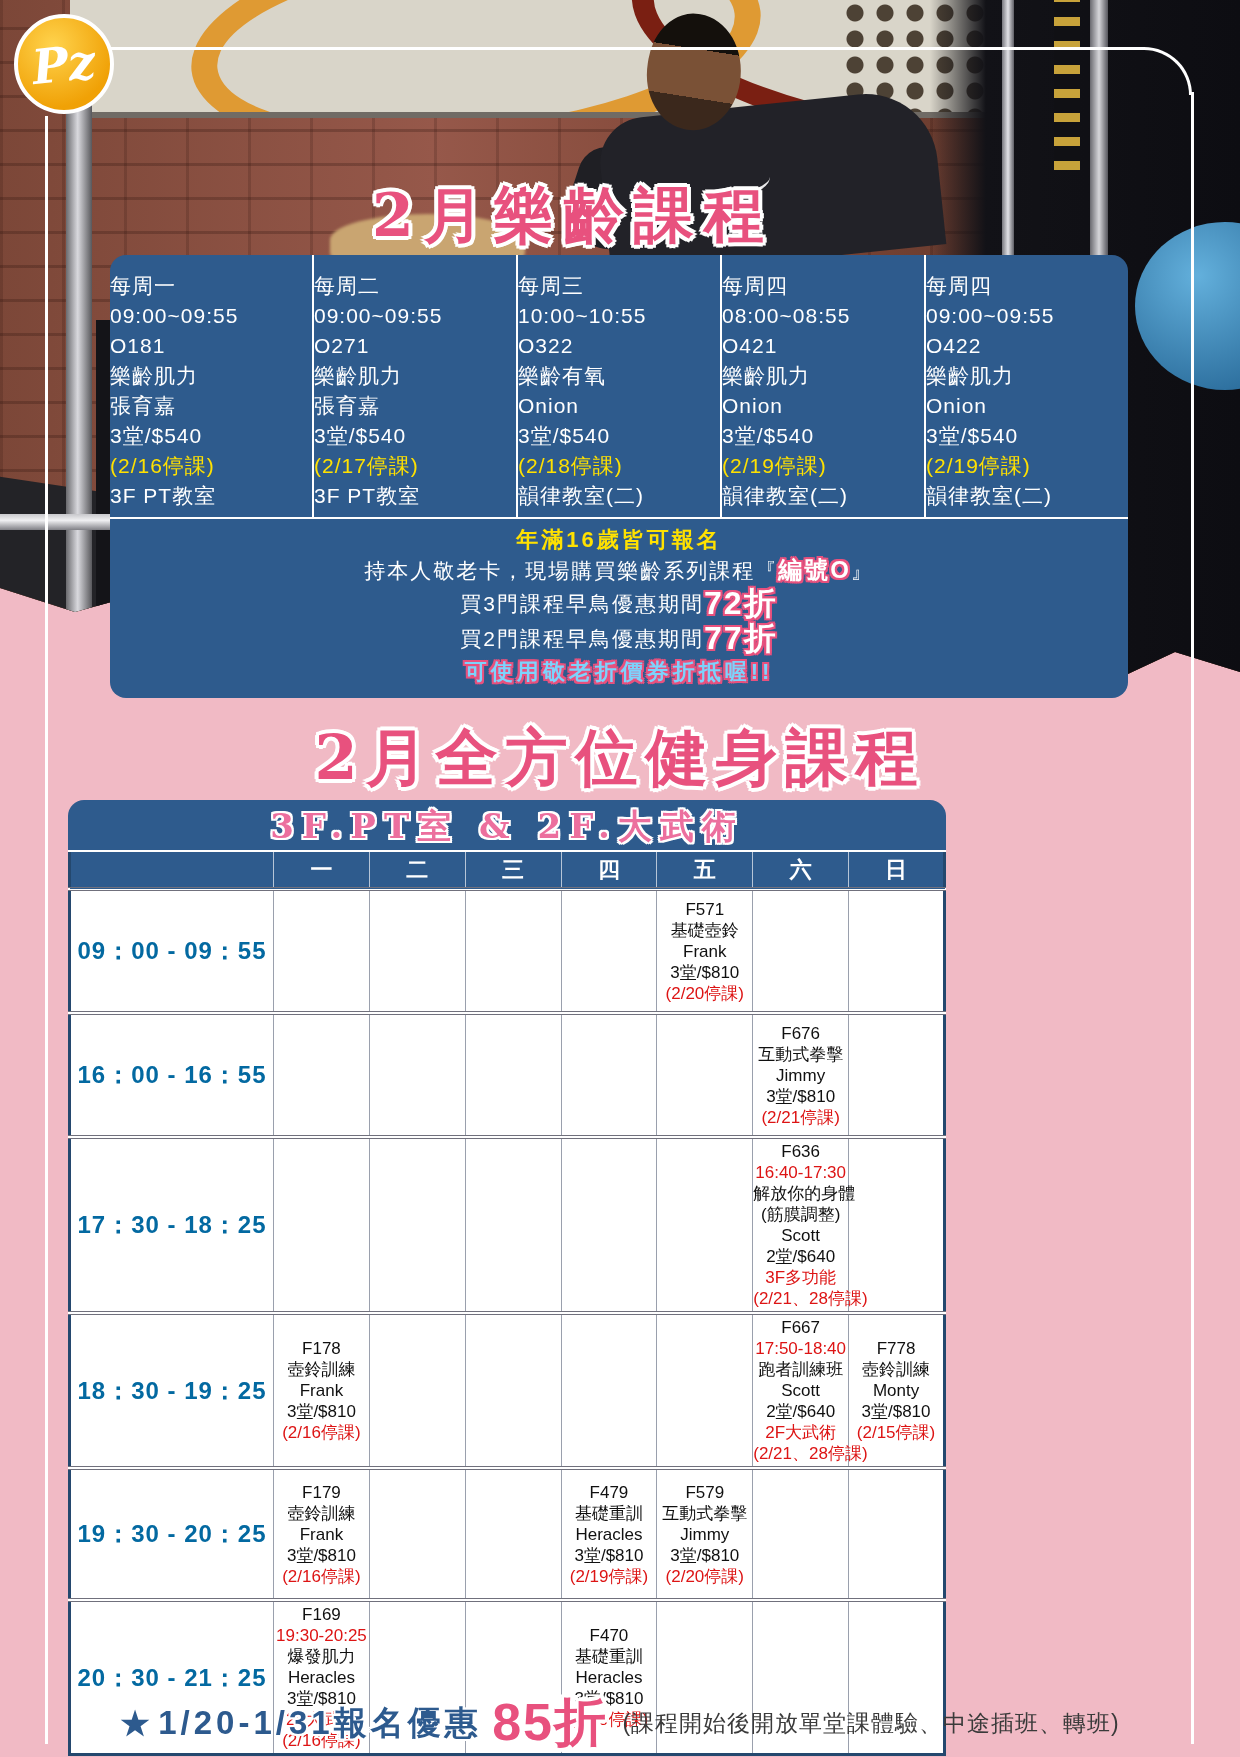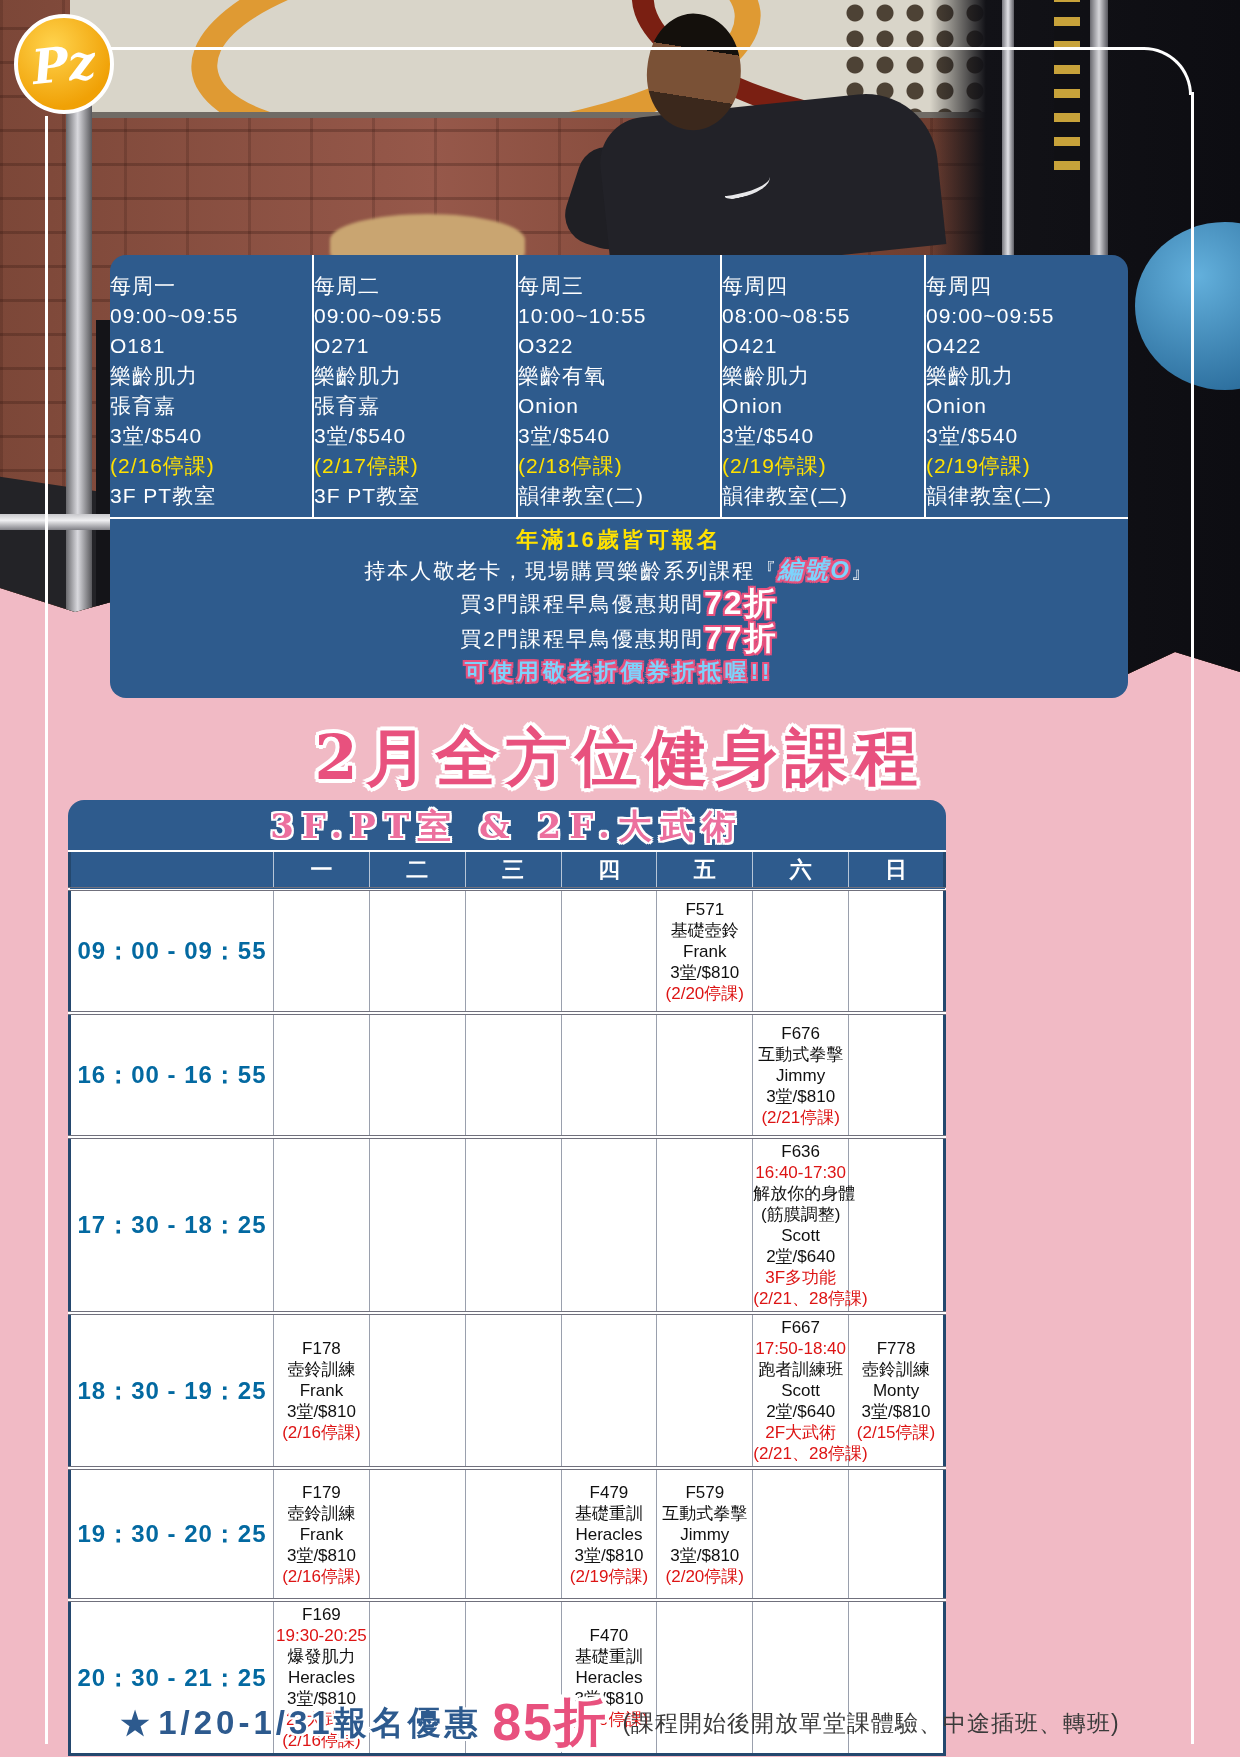--- a/index.html
+++ b/index.html
@@ -72,21 +72,21 @@
   .scol{flex:1;padding-top:16px;height:246px;text-align:left;border-right:2px solid #fff;}
   .scol:last-child{border-right:none;}
   .scol div{color:#fff;font-size:21px;line-height:30px;letter-spacing:1px;white-space:nowrap;}
   .scol .yellow{color:#ffe100;}
   .promo{border-top:2px solid #fff;text-align:center;padding:6px 4px 10px;}
   .promo .l1{color:#ffe100;font-weight:bold;font-size:22px;line-height:30px;letter-spacing:3px;}
   .promo .l2{color:#fff;font-size:23px;line-height:42px;letter-spacing:2px;}
   .promo .l2 .big{color:#ffe100;font-weight:bold;font-size:40px;vertical-align:-4px;letter-spacing:4px;}
   .promo .l2 .med{font-size:29px;font-weight:bold;}
   .promo .l3{color:#fff;font-size:21px;line-height:30px;letter-spacing:2px;}
-  .promo .l3 .hl{color:#7dd3fc;font-weight:bold;font-size:24px;font-style:italic;}
+  .promo .l3 .hl{color:#ffffff;font-weight:bold;font-size:24px;}
   .promo .l4{color:#fff;font-size:21px;line-height:35px;letter-spacing:2px;}
   .promo .l4 .bignum{color:#fff;font-weight:bold;font-size:32px;vertical-align:-3px;letter-spacing:2px;}
   .promo .l6{color:#7dd3fc;font-weight:bold;font-size:22px;line-height:32px;letter-spacing:4px;}
 
   
   .sched{position:absolute;left:68px;top:800px;width:878px;z-index:5;}
   .sched-head{height:50px;background:#2e5b8d;border-radius:16px 16px 0 0;border-bottom:2px solid #fff;
     text-align:center;font-family:"DejaVu Serif",serif;font-weight:bold;font-size:34px;line-height:52px;letter-spacing:8px;color:#ec6f9e;}
   .sched table{width:100%;border-collapse:collapse;background:#fff;border:3px solid #24486e;border-top:none;table-layout:fixed;}
   .sched col.tcol{width:204px;}
@@ -143,20 +143,21 @@
 
   <div class="frame-top"></div>
   <div class="frame-arc"></div>
   <div class="frame-left"></div>
   <div class="frame-right"></div>
 
   <div class="logo">
     <span>Pz</span>
   </div>
 
+  <h1 class="title1 ow-lg">2月樂齡課程</h1>
 
   <section class="senior">
     <div class="senior-cols">
       <div class="scol">
           <div>每周一</div>
           <div>09:00~09:55</div>
           <div>O181</div>
           <div>樂齡肌力</div>
           <div>張育嘉</div>
           <div>3堂/$540</div>

